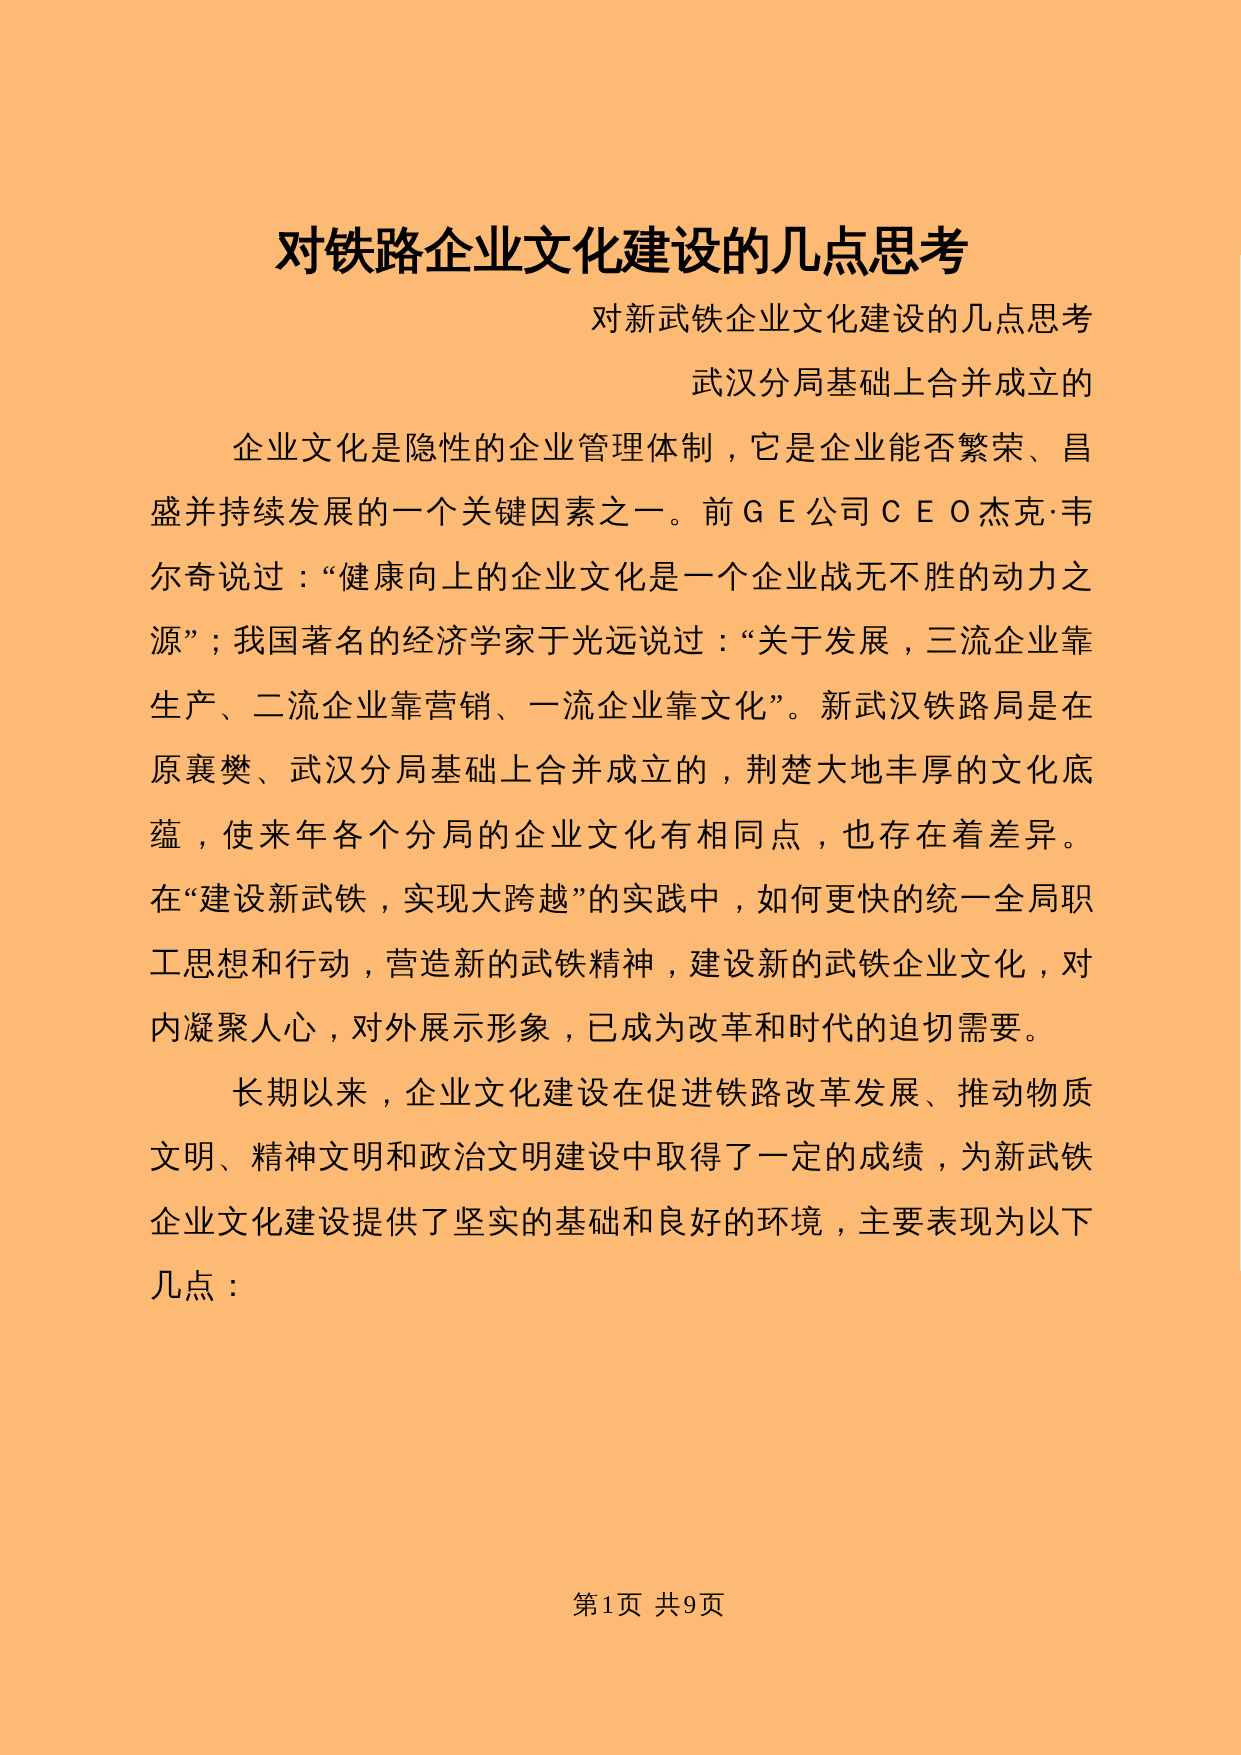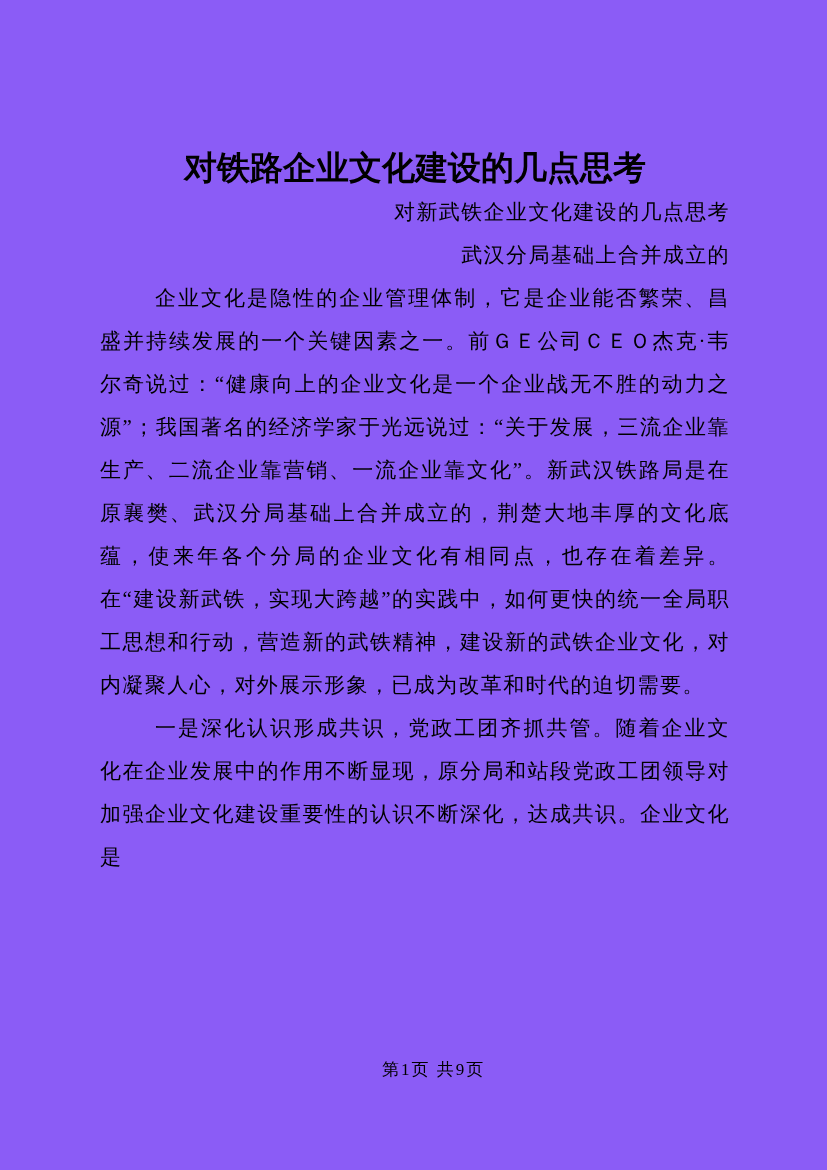--- a/index.html
+++ b/index.html
@@ -4,21 +4,21 @@
 <style>
   html, body {
     margin: 0;
     padding: 0;
     background: #ffffff;
   }
   .page {
     position: relative;
     width: 827px;
     height: 1170px;
-    background: #8b5cf6;
+    background: #fdba74;
     color: #000000;
     font-family: "Liberation Serif", "DejaVu Serif", serif;
     box-sizing: border-box;
     padding: 145px 97px 0 100px;
     overflow: hidden;
   }
   .doc-title {
     margin: 0;
     font-size: 33px;
     font-weight: bold;
@@ -55,18 +55,18 @@
 
   <h1 class="doc-title">对铁路企业文化建设的几点思考</h1>
 
   <p class="para short">对新武铁企业文化建设的几点思考</p>
 
   <p class="para short">武汉分局基础上合并成立的</p>
 
   <p class="para">企业文化是隐性的企业管理体制，它是企业能否繁荣、昌盛并持续发展的一个关键因素之一。前ＧＥ公司ＣＥＯ杰克·韦尔奇说过：“健康向上的企业文化是一个企业战无不胜的动力之源”；我国著名的经济学家于光远说过：“关于发展，三流企业靠生产、二流企业靠营销、一流企业靠文化”。新武汉铁路局是在原襄樊、武汉分局基础上合并成立的，荆楚大地丰厚的文化底蕴，使来年各个分局的企业文化有相同点，也存在着差异。在“建设新武铁，实现大跨越”的实践中，如何更快的统一全局职工思想和行动，营造新的武铁精神，建设新的武铁企业文化，对内凝聚人心，对外展示形象，已成为改革和时代的迫切需要。</p>
 
 
+  <p class="para">长期以来，企业文化建设在促进铁路改革发展、推动物质文明、精神文明和政治文明建设中取得了一定的成绩，为新武铁企业文化建设提供了坚实的基础和良好的环境，主要表现为以下几点：</p>
 
-  <p class="para">一是深化认识形成共识，党政工团齐抓共管。随着企业文化在企业发展中的作用不断显现，原分局和站段党政工团领导对加强企业文化建设重要性的认识不断深化，达成共识。企业文化是</p>
 
   <div class="page-footer">第1页 共9页</div>
 
 </div>
 
 </body></html>

